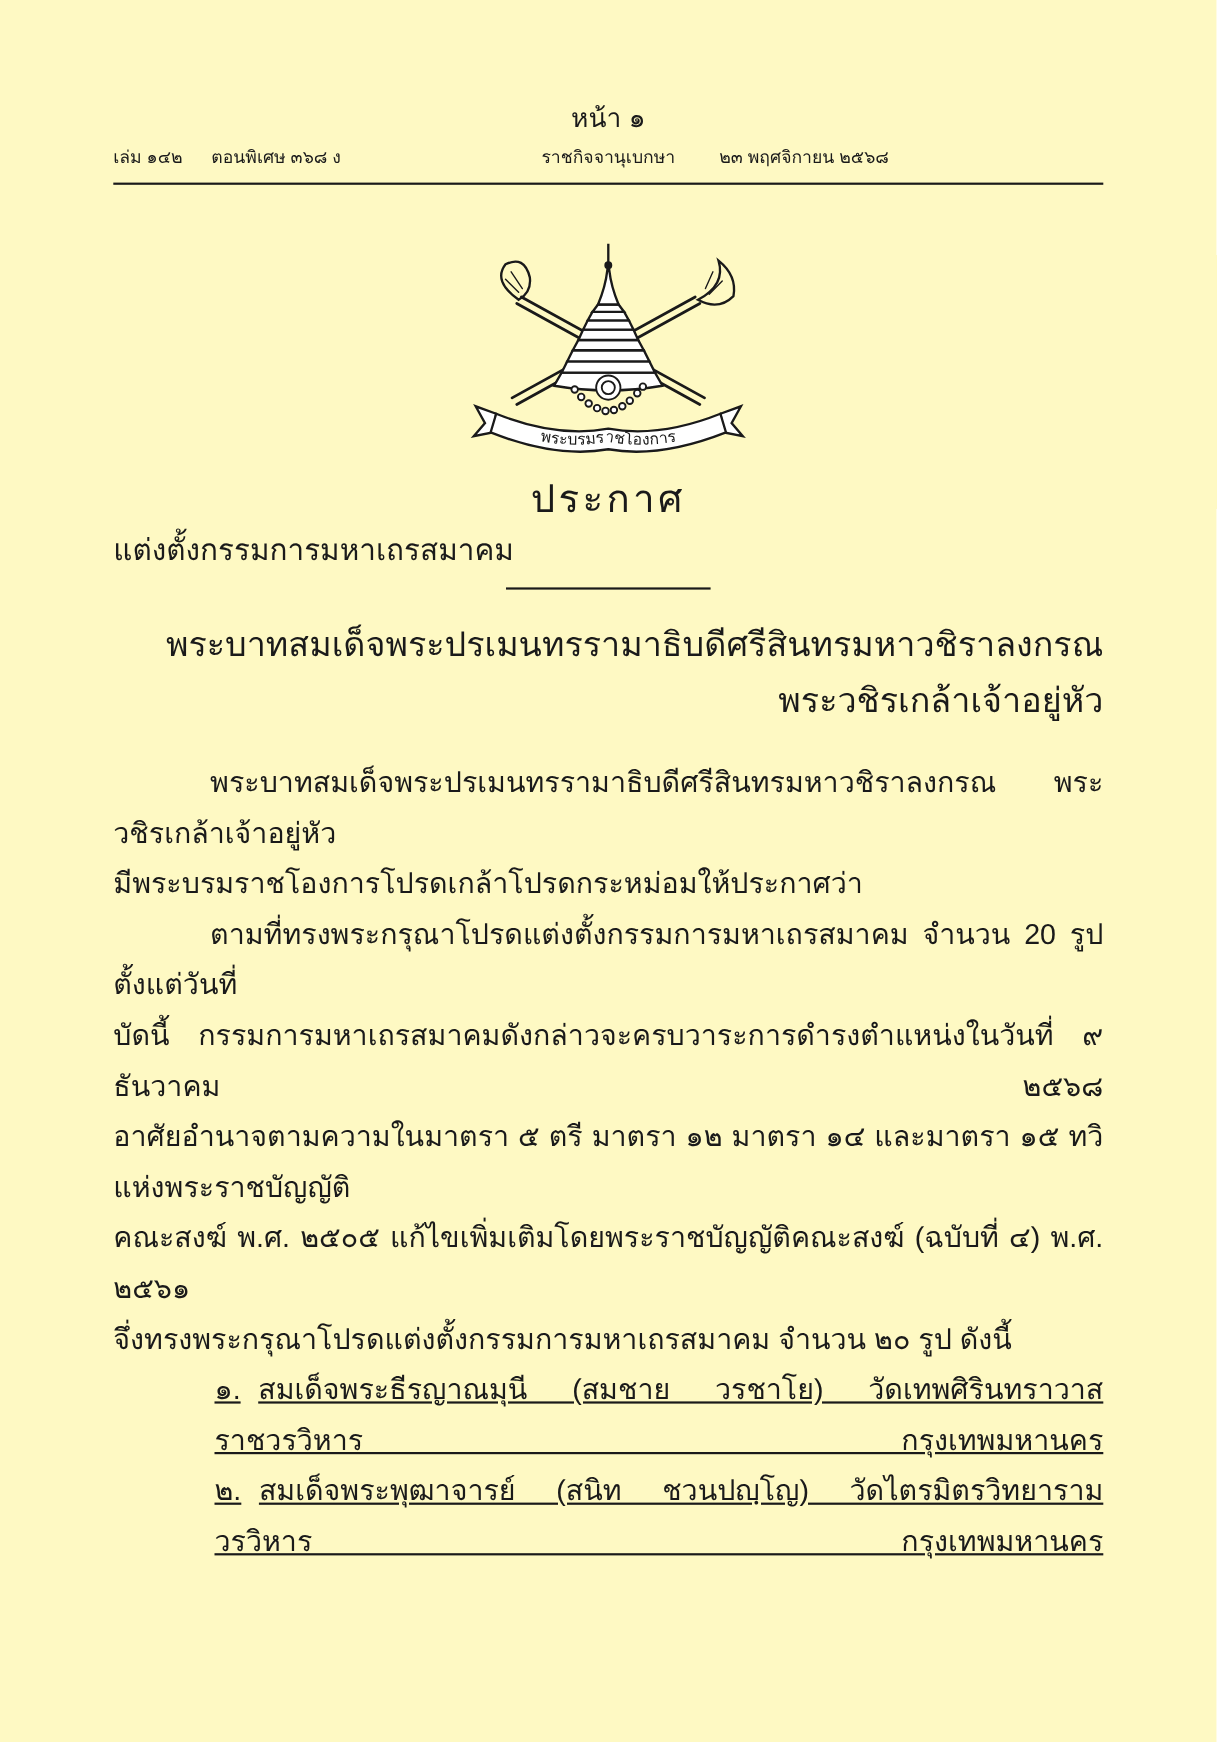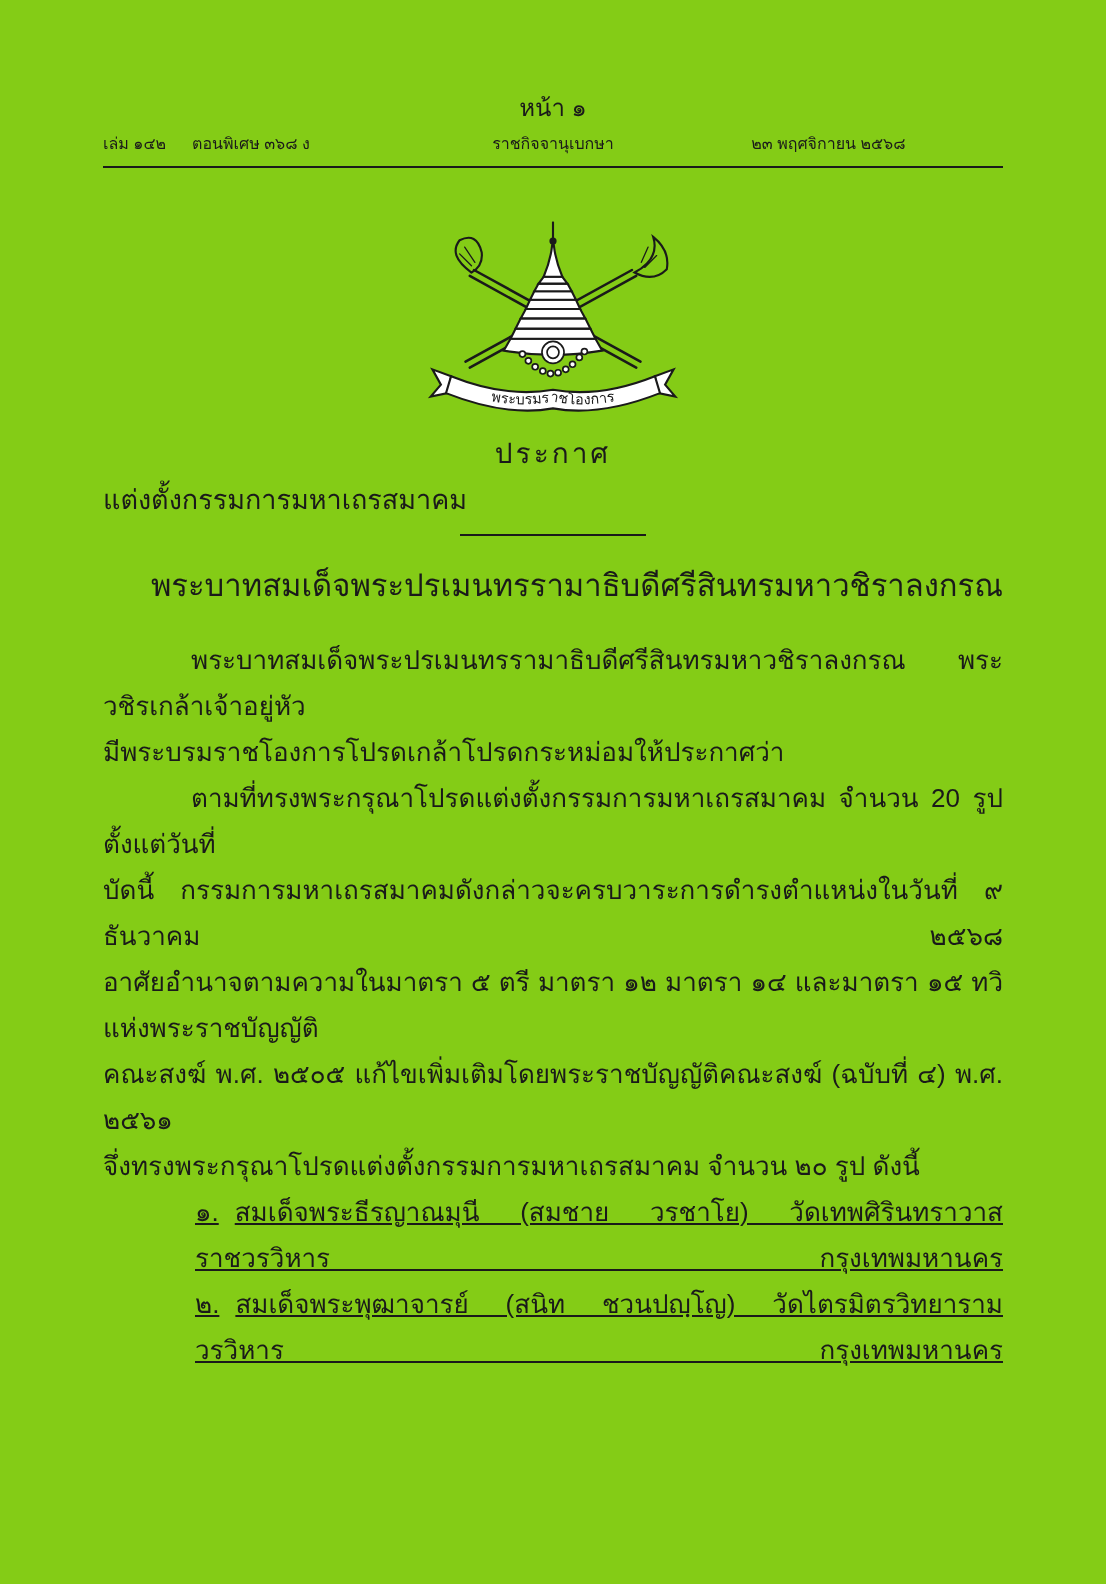--- a/index.html
+++ b/index.html
@@ -1,21 +1,21 @@
 <!DOCTYPE html>
 <html lang="th"><head>
 <meta charset="utf-8">
 <style>
   * { margin:0; padding:0; box-sizing:border-box; }
   html,body { background:#ffffff; }
   .page {
     position:relative;
     width:1106px; height:1584px;
     margin:0 auto;
-    background:#84cc16;
+    background:#fef9c3;
     color:#1a1a1a;
     font-family:"Liberation Sans", sans-serif;
     overflow:hidden;
   }
   .content { margin:0 103px; width:900px; }
 
   
   .page-label {
     padding-top:92px;
     text-align:center;
@@ -23,35 +23,35 @@
   }
   .masthead {
     display:grid;
     grid-template-columns:1fr auto 1fr;
     align-items:baseline;
     font-size:16px; line-height:36px;
     margin-top:2px;
   }
   .masthead .left  { text-align:left;  white-space:nowrap; }
   .masthead .mid   { text-align:center; white-space:nowrap; padding:0 40px; }
-  .masthead .right { text-align:center; white-space:nowrap; }
+  .masthead .right { text-align:left; white-space:nowrap; }
   .left .vol { margin-right:26px; }
   .header-rule {
     border-bottom:2.5px solid #1a1a1a;
     margin-top:4px;
   }
 
   
   .emblem-wrap { margin:40px auto 6px; width:268px; }
   .emblem-wrap svg { display:block; width:268px; height:214px; }
 
   
   .announce-title {
     text-align:center;
-    font-size:28px; line-height:52px;
+    font-size:35px; line-height:52px;
     letter-spacing:3px;
     margin-top:4px;
   }
   .announce-subject {
     text-align:left;
     font-size:27px; line-height:40px;
   }
   .subject-divider {
     width:186px; margin:14px auto 0;
     border-bottom:2px solid #1a1a1a;
@@ -142,20 +142,21 @@
         </g>
       </svg>
     </div>
 
     <div class="announce-title">ประกาศ</div>
     <div class="announce-subject">แต่งตั้งกรรมการมหาเถรสมาคม</div>
     <div class="subject-divider"></div>
 
     <div class="royal-title">
       <div>พระบาทสมเด็จพระปรเมนทรรามาธิบดีศรีสินทรมหาวชิราลงกรณ</div>
+      <div>พระวชิรเกล้าเจ้าอยู่หัว</div>
     </div>
 
     <div class="body-text">
       <div class="line jl indent">พระบาทสมเด็จพระปรเมนทรรามาธิบดีศรีสินทรมหาวชิราลงกรณ พระวชิรเกล้าเจ้าอยู่หัว</div>
       <div class="line">มีพระบรมราชโองการโปรดเกล้าโปรดกระหม่อมให้ประกาศว่า</div>
 
       <div class="line jl indent">ตามที่ทรงพระกรุณาโปรดแต่งตั้งกรรมการมหาเถรสมาคม จำนวน 20 รูป ตั้งแต่วันที่</div>
       <div class="line jl">บัดนี้ กรรมการมหาเถรสมาคมดังกล่าวจะครบวาระการดำรงตำแหน่งในวันที่ ๙ ธันวาคม ๒๕๖๘</div>
       <div class="line jl">อาศัยอำนาจตามความในมาตรา ๕ ตรี มาตรา ๑๒ มาตรา ๑๔ และมาตรา ๑๕ ทวิ แห่งพระราชบัญญัติ</div>
       <div class="line jl">คณะสงฆ์ พ.ศ. ๒๕๐๕ แก้ไขเพิ่มเติมโดยพระราชบัญญัติคณะสงฆ์ (ฉบับที่ ๔) พ.ศ. ๒๕๖๑</div>

